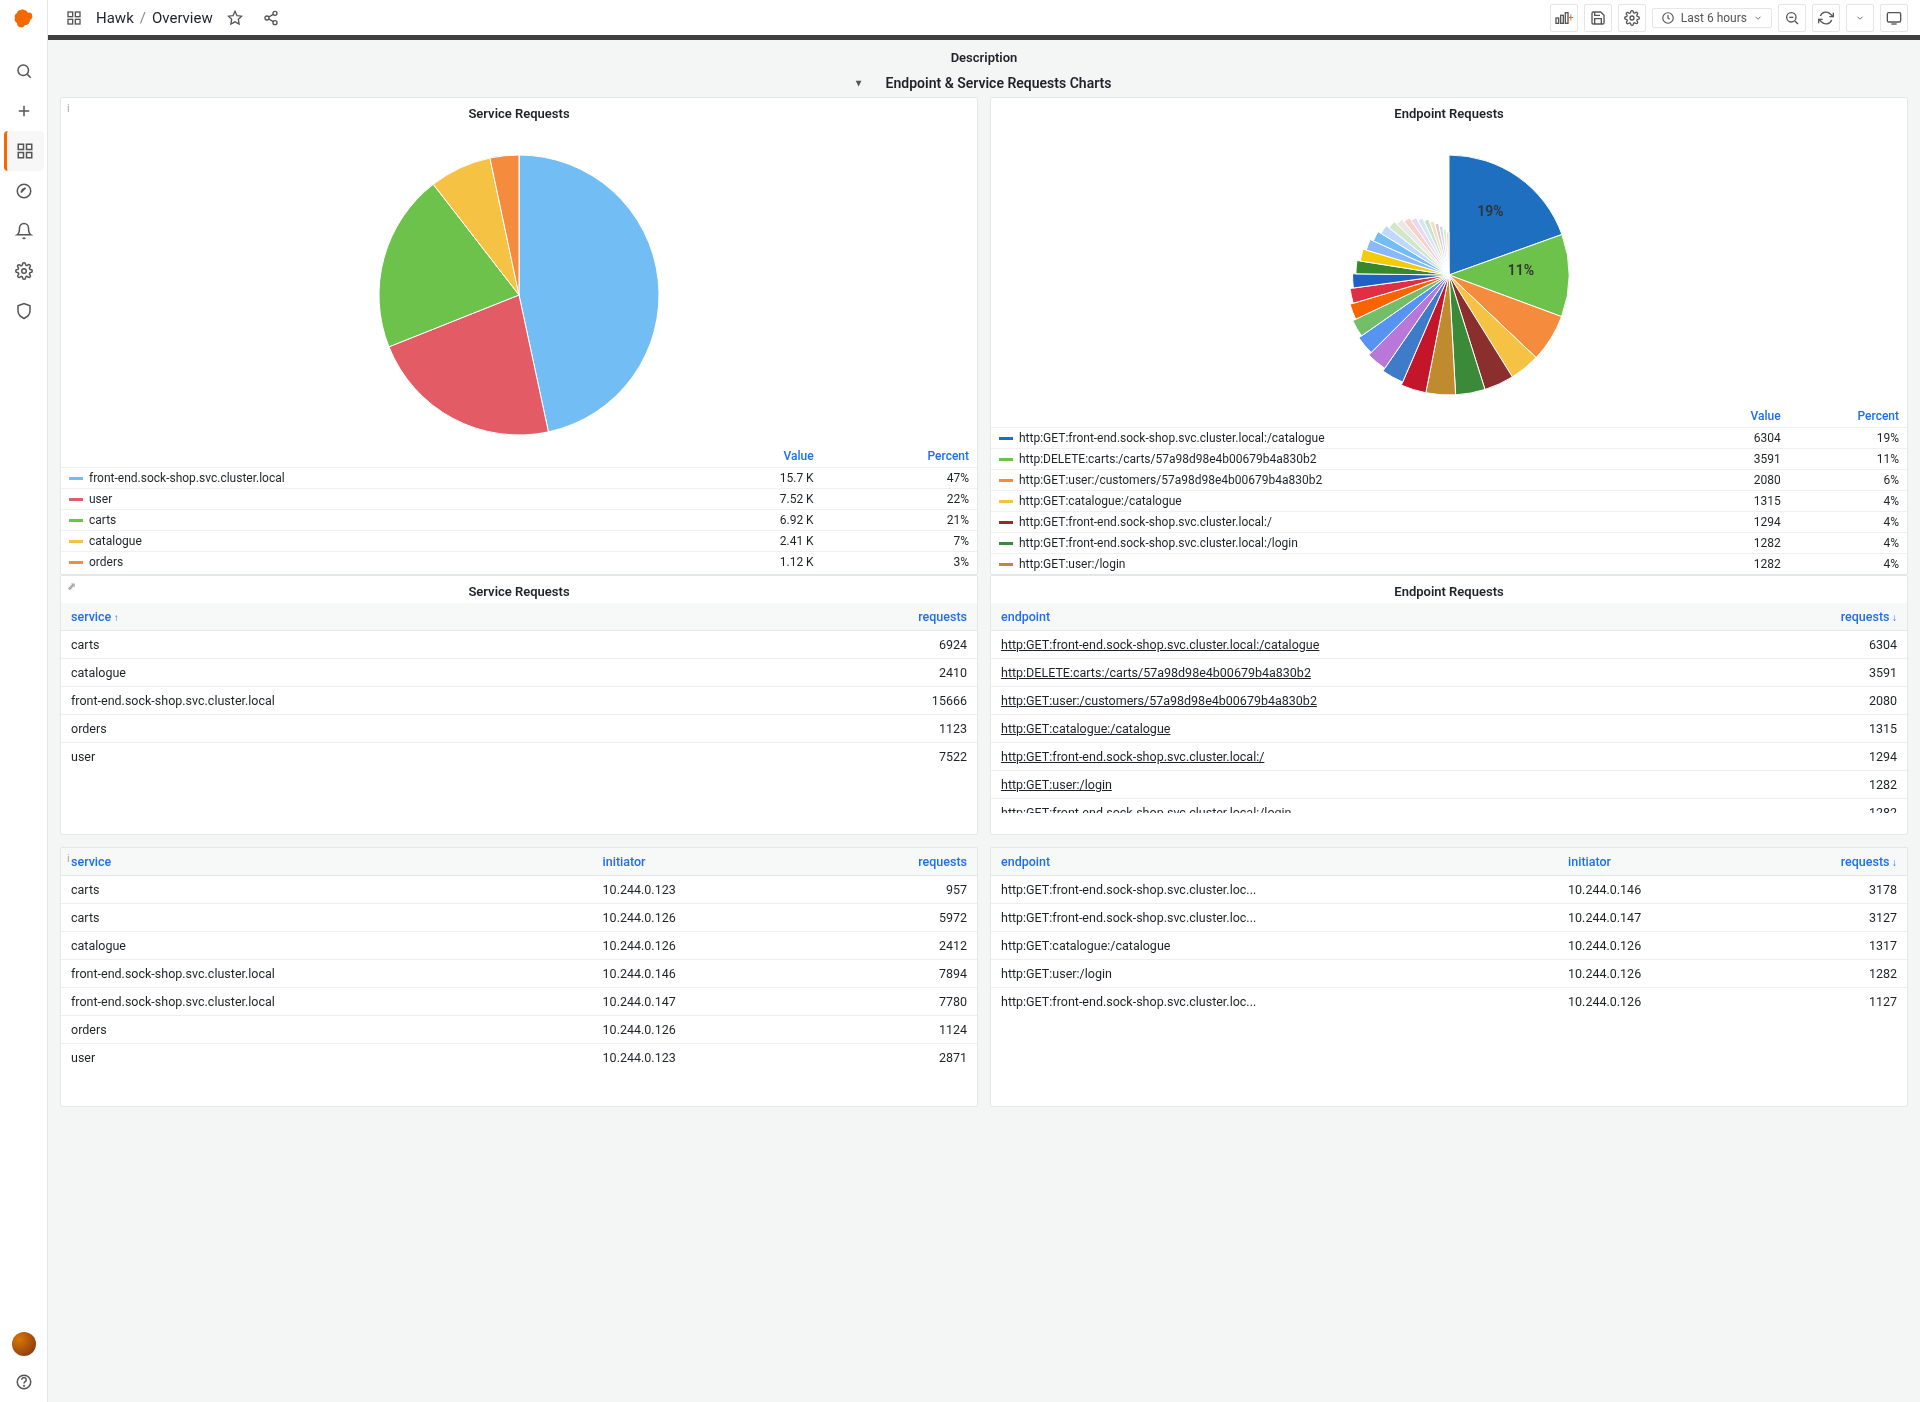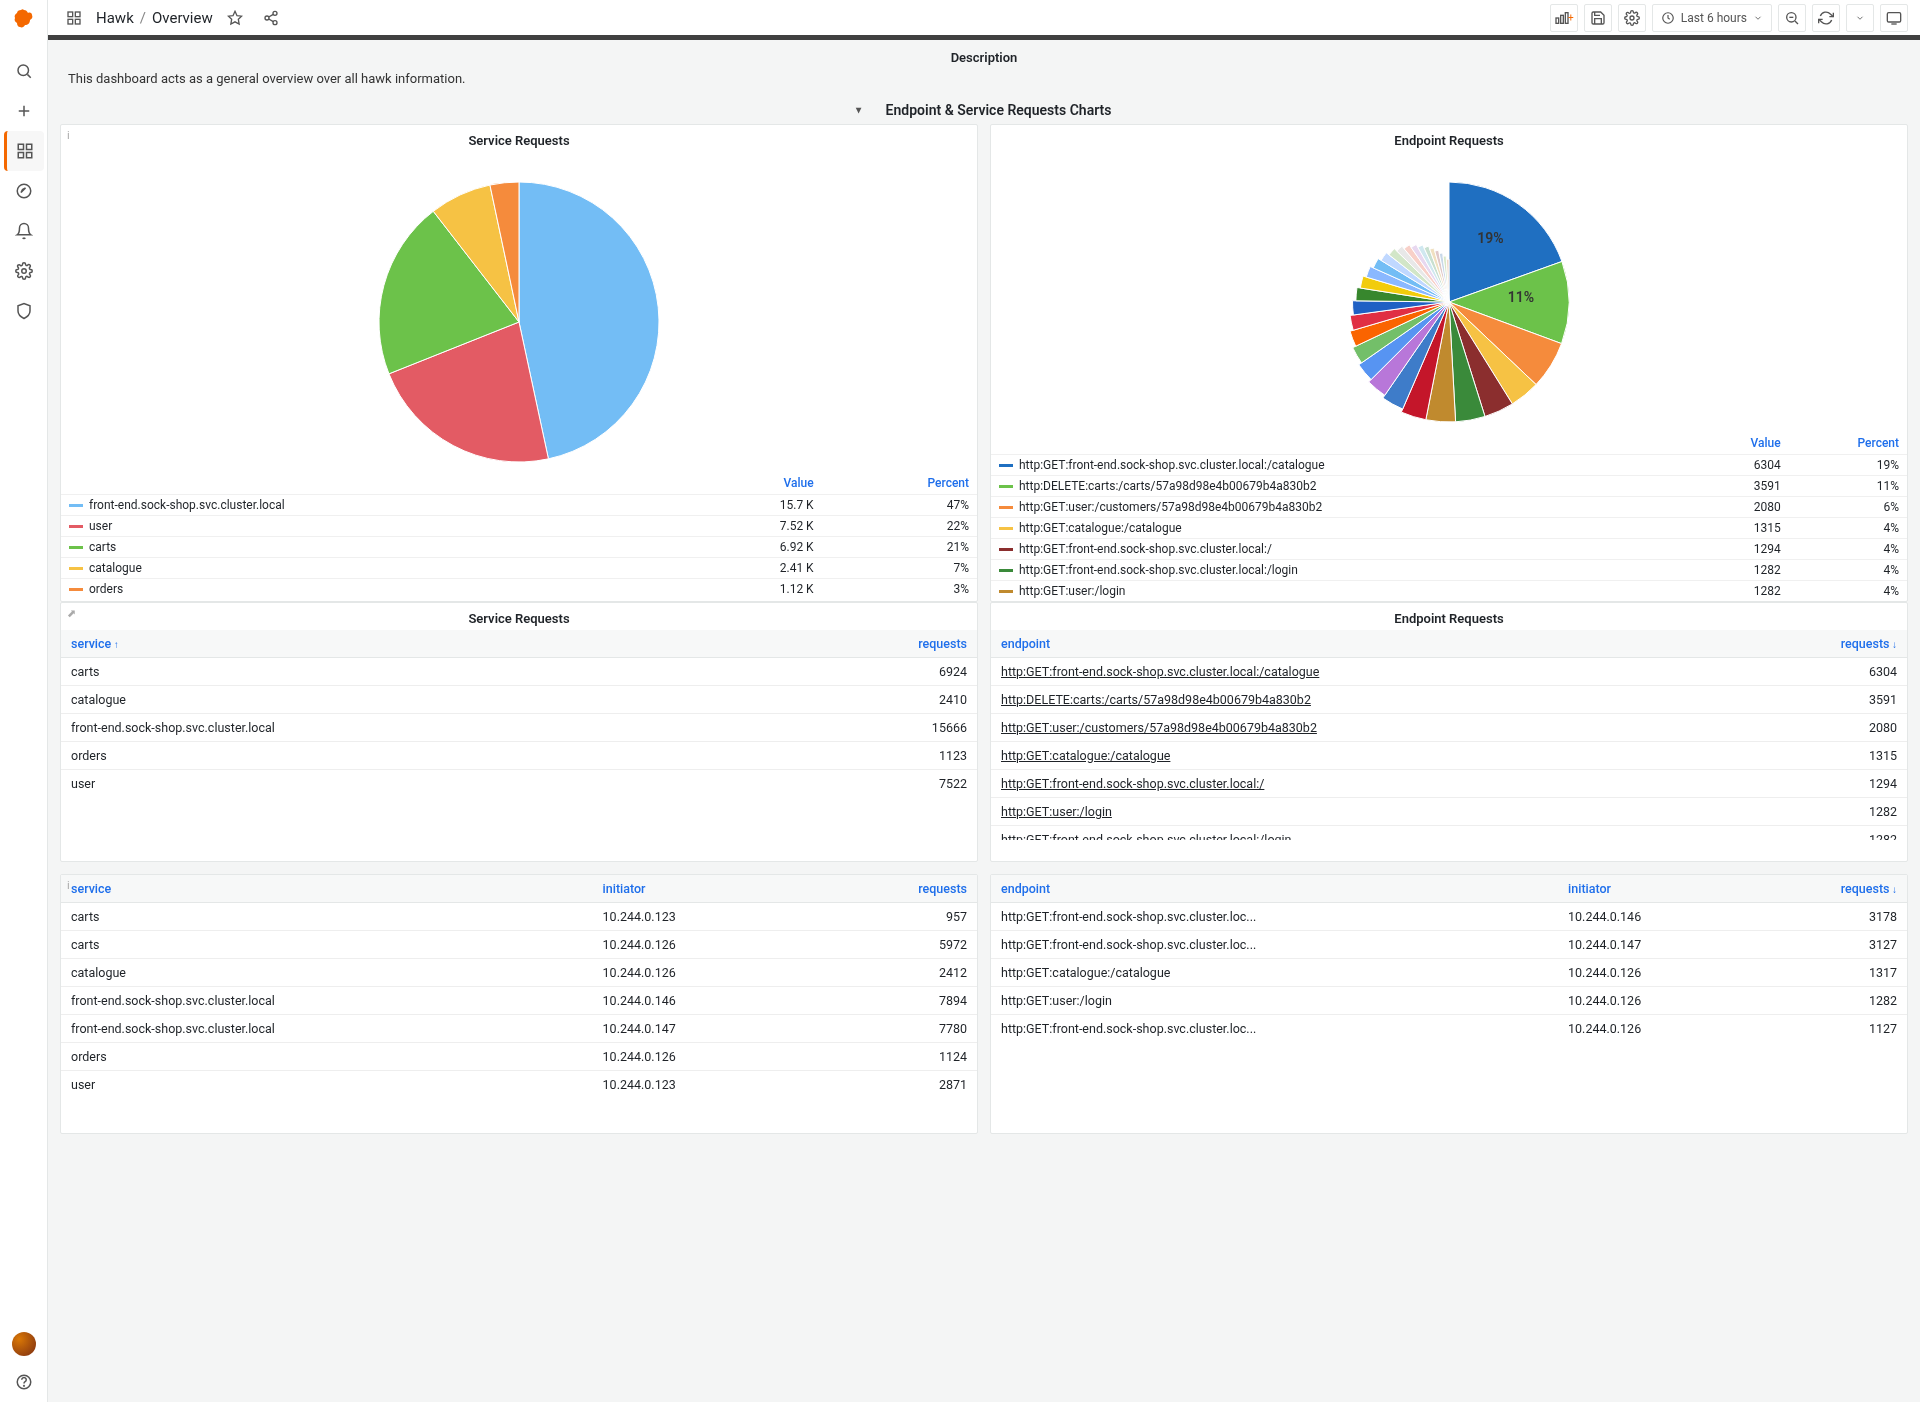--- a/index.html
+++ b/index.html
@@ -11,23 +11,23 @@
 .sidebar .nav-item.active { border-left: 3px solid #f46800; background: #f7f7f7; }
 .sidebar .spacer { flex: 1; }
 .main { flex: 1; display: flex; flex-direction: column; overflow: auto; }
 .topbar { height: 40px; background: #fff; border-bottom: 5px solid #404040; display: flex; align-items: center; padding: 0 12px; gap: 8px; }
 .topbar .left { display: flex; align-items: center; gap: 8px; }
 .topbar .crumbs { display: flex; align-items: center; gap: 6px; font-size: 15px; }
 .topbar .crumbs .sep { color: #888; }
 .topbar .icon-btn { width: 28px; height: 28px; display: inline-flex; align-items: center; justify-content: center; border: 1px solid #e4e7e7; border-radius: 2px; background: #fff; cursor: pointer; color: #555; }
 .topbar .icon-btn.noborder { border: none; }
 .topbar .right { margin-left: auto; display: flex; gap: 6px; align-items: center; }
-.pill { display: inline-flex; align-items: center; gap: 6px; border: 1px solid #e4e7e7; border-radius: 2px; height: 28px; padding: 0 8px; background: #fff; cursor: pointer; color: #555; font-size: 12px; }
+.pill { display: inline-flex; align-items: center; gap: 6px; border: 1px solid #e4e7e7; border-radius: 2px; height: 20px; padding: 0 8px; background: #fff; cursor: pointer; color: #555; font-size: 12px; }
 .content { padding: 10px 12px; }
-.description-title { text-align: center; font-weight: 600; font-size: 13px; }
+.description-title { text-align: center; font-weight: 600; font-size: 13px; margin-bottom: 6px; }
 .description-text { font-size: 13px; color: #333; padding: 6px 8px; }
 .section-header { display: flex; align-items: center; gap: 24px; font-weight: 600; font-size: 14px; margin: 10px 0 6px; cursor: pointer; justify-content: center; }
 .chevron { display: inline-block; transform: rotate(90deg); font-size: 10px; color: #555; }
 .panels-row { display: flex; gap: 12px; }
 .panel { flex: 1; background: #fff; border: 1px solid #e4e7e7; border-radius: 2px; display: flex; flex-direction: column; position: relative; }
 .panel-title { text-align: center; font-weight: 600; font-size: 13px; padding: 8px 0 4px; }
 .panel-corner { position: absolute; left: 6px; top: 4px; color: #aaa; font-size: 11px; }
 .pie-container { height: 320px; position: relative; }
 .legend-table { width: 100%; font-size: 12px; border-collapse: collapse; }
 .legend-table th { text-align: right; padding: 4px 8px; font-weight: 500; color: #1f6feb; }
@@ -200,21 +200,20 @@
             <svg width="16" height="16" viewBox="0 0 24 24" fill="none" stroke="currentColor" stroke-width="2">
               <rect x="2" y="4" width="20" height="14" rx="2"></rect>
               <line x1="8" y1="21" x2="16" y2="21"></line>
             </svg>
           </span>
       </div>
     </div>
 
     <div class="content">
       <div class="description-title">Description</div>
-      <div class="description-text">This dashboard acts as a general overview over all hawk information.</div>
 
       <div class="section-header">
         <span class="chevron">▸</span>
         <span>Endpoint &amp; Service Requests Charts</span>
       </div>
 
       <div class="panels-row">
         <div class="panel">
           <span class="panel-corner">i</span>
           <div class="panel-title">Service Requests</div>

